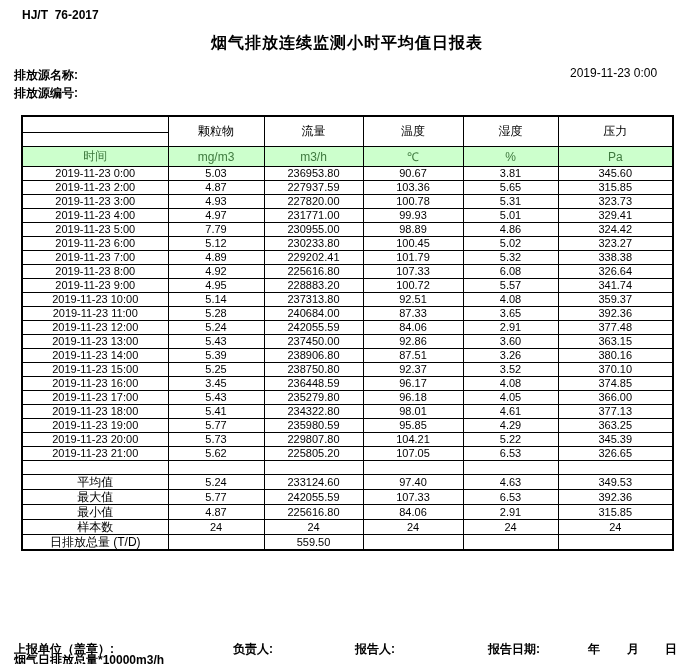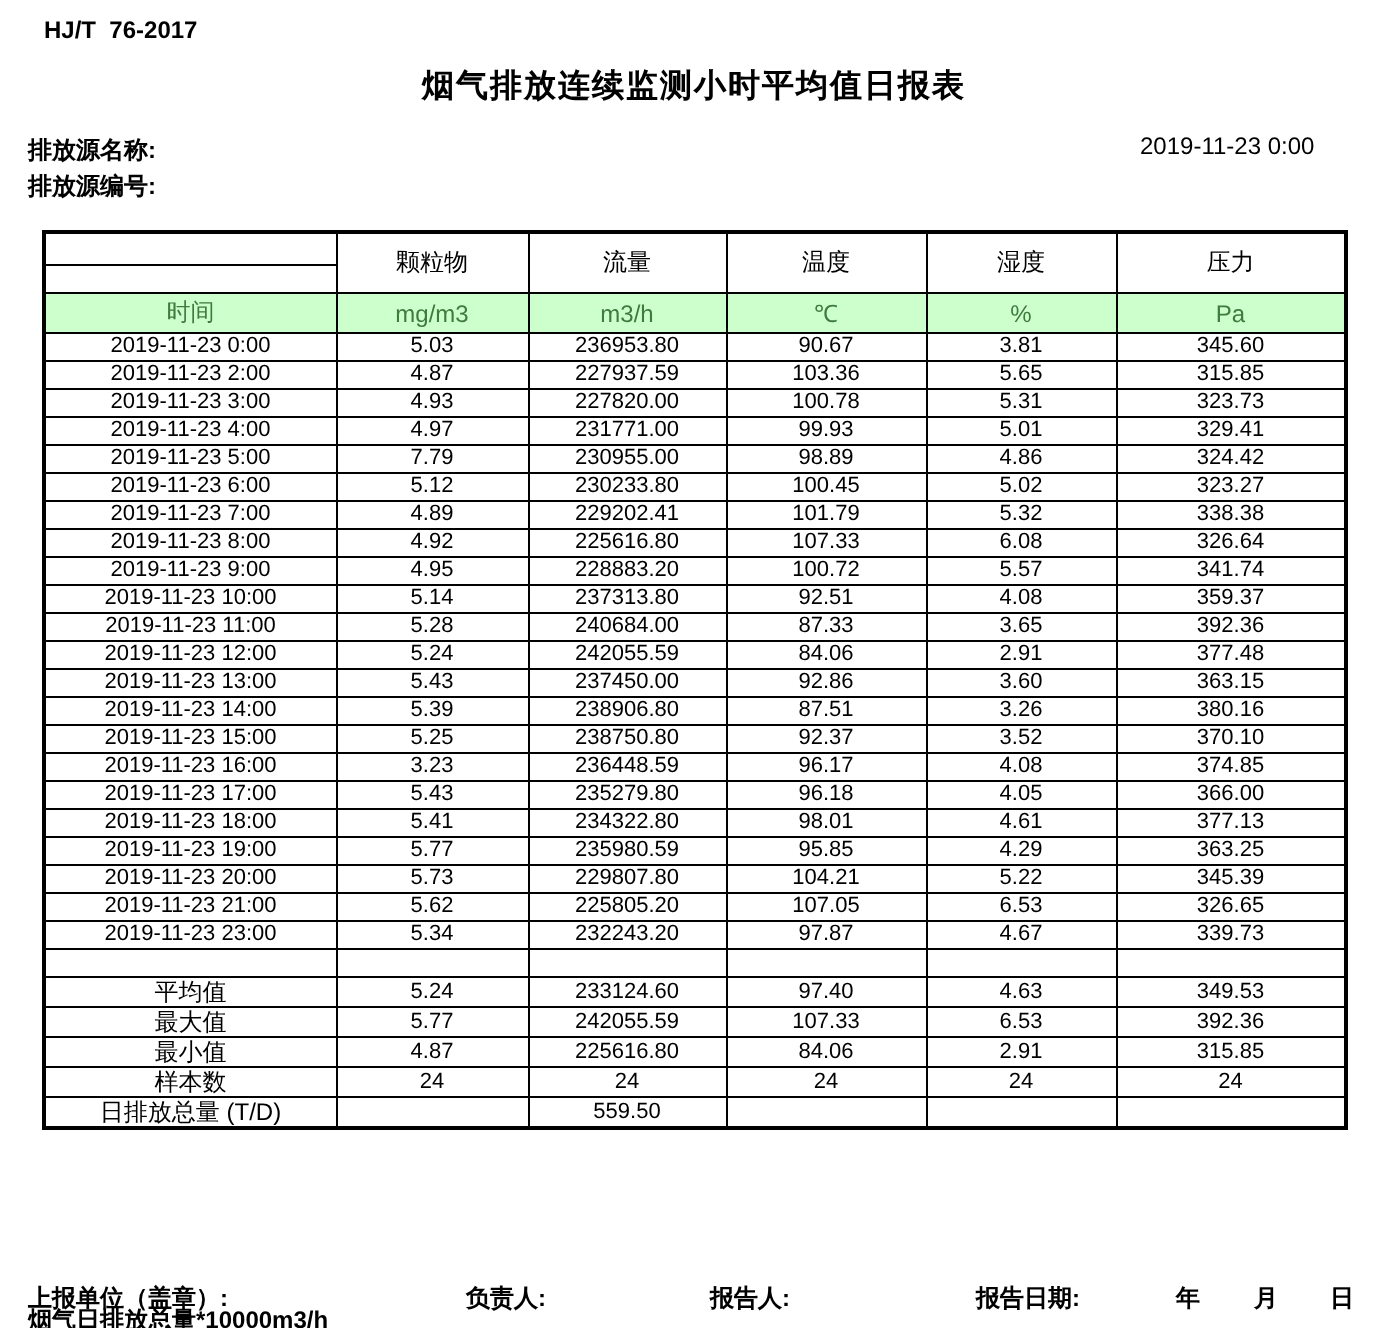--- a/index.html
+++ b/index.html
@@ -209,21 +209,21 @@
       <tr>
         <td>2019-11-23 15:00</td>
         <td>5.25</td>
         <td>238750.80</td>
         <td>92.37</td>
         <td>3.52</td>
         <td>370.10</td>
       </tr>
       <tr>
         <td>2019-11-23 16:00</td>
-        <td>3.23</td>
+        <td>3.45</td>
         <td>236448.59</td>
         <td>96.17</td>
         <td>4.08</td>
         <td>374.85</td>
       </tr>
       <tr>
         <td>2019-11-23 17:00</td>
         <td>5.43</td>
         <td>235279.80</td>
         <td>96.18</td>
@@ -254,28 +254,20 @@
         <td>5.22</td>
         <td>345.39</td>
       </tr>
       <tr>
         <td>2019-11-23 21:00</td>
         <td>5.62</td>
         <td>225805.20</td>
         <td>107.05</td>
         <td>6.53</td>
         <td>326.65</td>
-      </tr>
-      <tr>
-        <td>2019-11-23 23:00</td>
-        <td>5.34</td>
-        <td>232243.20</td>
-        <td>97.87</td>
-        <td>4.67</td>
-        <td>339.73</td>
       </tr>
     </tbody>
   <tbody class="summary" id="summary-body">
       <tr class="spacer">
         <td></td>
         <td></td>
         <td></td>
         <td></td>
         <td></td>
         <td></td>

